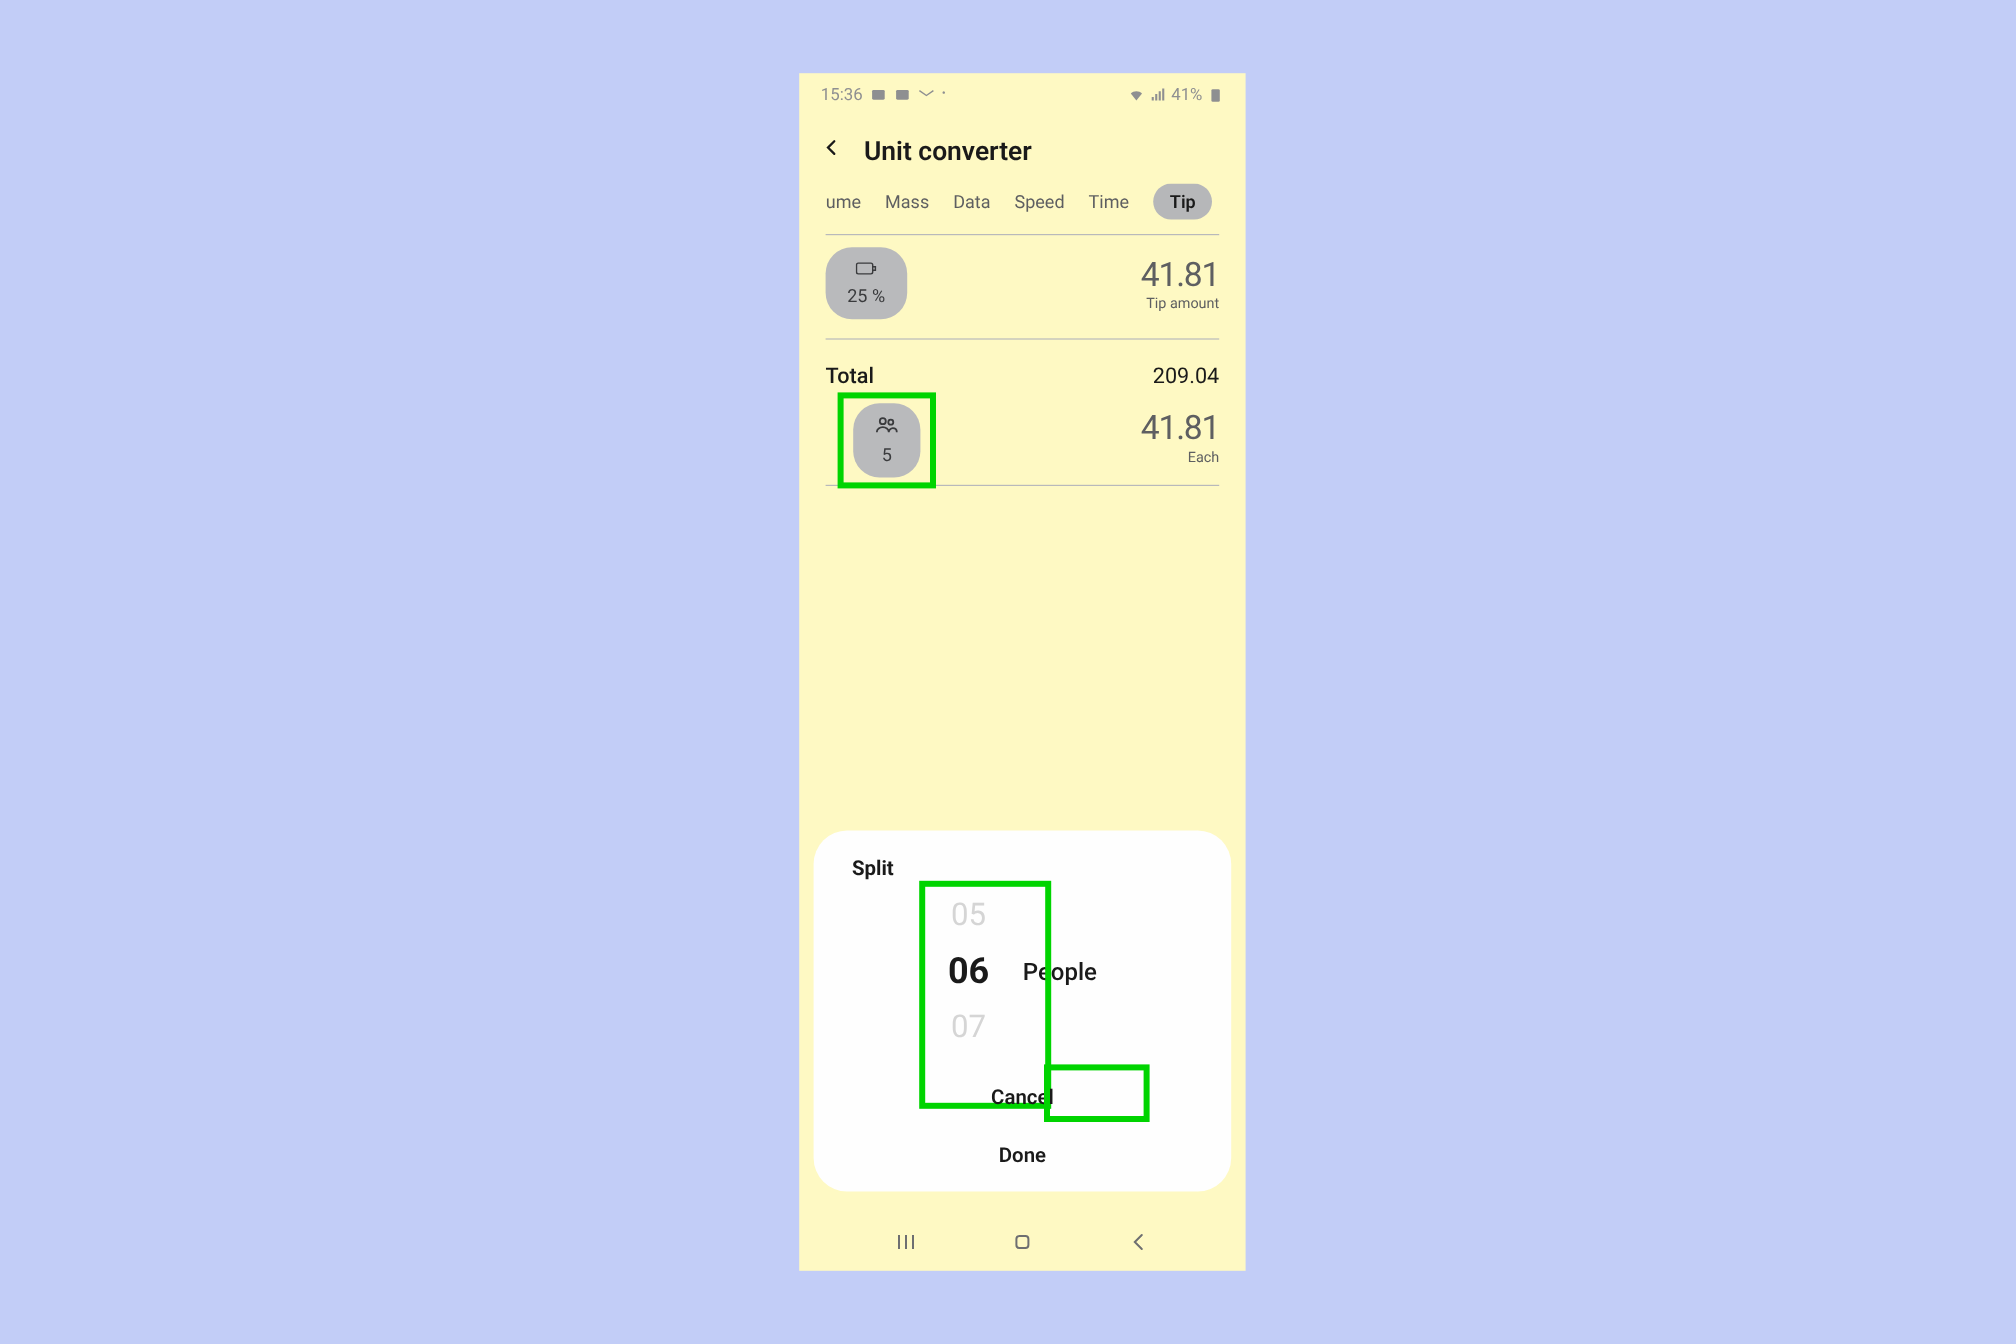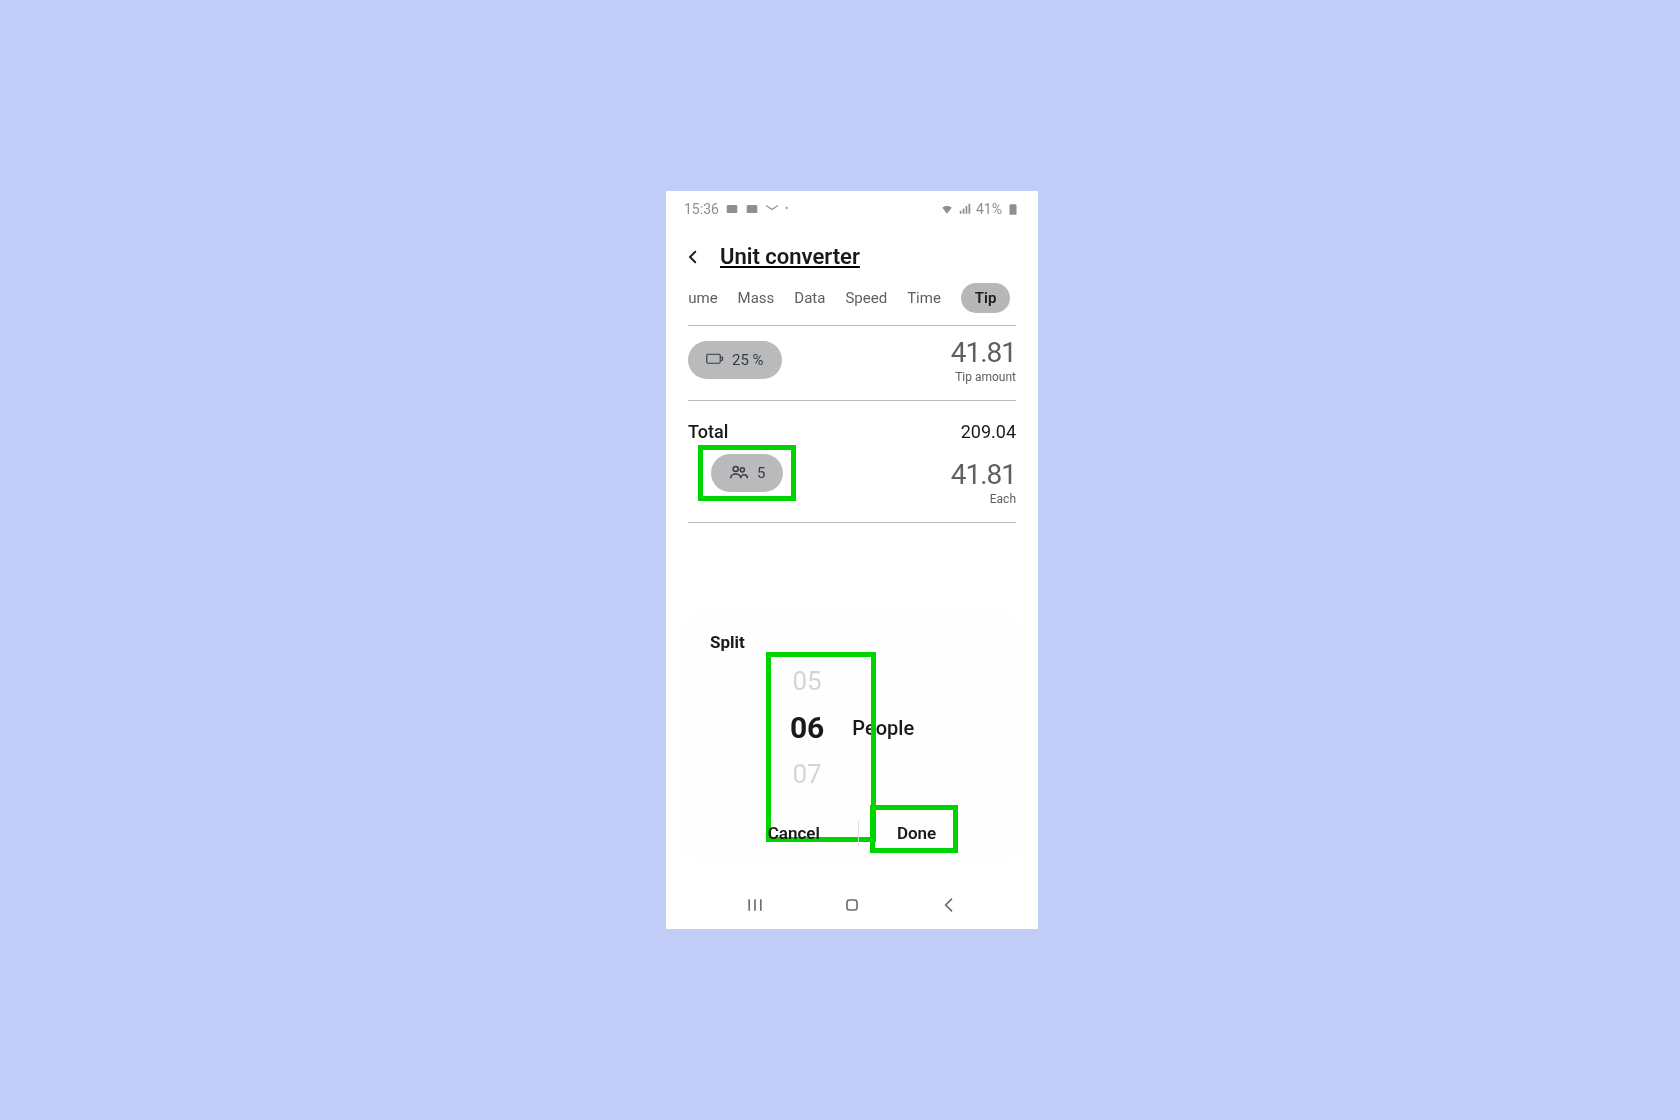--- a/index.html
+++ b/index.html
@@ -7,44 +7,42 @@
     width: 1680px;
     height: 1120px;
     background: #c2cdf7;
     display: flex;
     align-items: center;
     justify-content: center;
     overflow: hidden;
   }
   .phone {
     width: 372px;
-    height: 738px;
-    background: #ffffff;
+    height: 998px;
+    background: #fef9c3;
     position: relative;
     overflow: hidden;
     margin-left: 24px;
   }
   .status-bar {
     height: 35px;
     display: flex;
     align-items: center;
     justify-content: space-between;
     padding: 0 18px;
     color: #8e8f91;
     font-size: 14px;
   }
   .status-left { display: flex; align-items: center; gap: 6px; }
   .status-right { display: flex; align-items: center; gap: 4px; }
   .status-icon { width: 14px; height: 14px; display: inline-flex; }
   .header {
     display: flex;
-    align-items: center;
     padding: 18px 18px 14px 18px;
     gap: 18px;
-    text-decoration: underline;
   }
   .back-icon { width: 18px; height: 18px; }
   .header-title { font-size: 22px; font-weight: 600; color: #1a1a1a; }
   .tabs {
     display: flex;
     gap: 20px;
     padding: 0 0 0 0;
     color: #5e5f61;
     font-size: 15px;
     align-items: center;
@@ -71,23 +69,25 @@
     padding: 20px 0 14px 0;
     border-bottom: 1px solid #b8b9bb;
   }
   .label { font-size: 18px; color: #1a1a1a; font-weight: 500; }
   .value { font-size: 18px; color: #1a1a1a; }
   .chip {
     background: #b9babc;
     border-radius: 22px;
     padding: 10px 18px;
     display: flex;
+    align-items: center;
     gap: 8px;
     font-size: 15px;
     color: #3a3b3d;
+    flex-direction: column;
   }
   .chip-icon { width: 18px; height: 14px; }
   .people-icon { width: 20px; height: 16px; }
   .right-col { text-align: right; }
   .big-val { font-size: 28px; color: #5e5f61; letter-spacing: -1px; font-weight: 400; }
   .sub-lbl { font-size: 12px; color: #5e5f61; margin-top: 1px; }
   .tip-section {
     display: flex;
     justify-content: space-between;
     align-items: center;
@@ -142,20 +142,21 @@
     left: 70px;
     top: 0px;
   }
   .picker-label { font-size: 20px; color: #1a1a1a; font-weight: 500; }
   .modal-actions {
     display: flex;
     justify-content: center;
     gap: 0;
     padding-top: 8px;
     position: relative;
+    flex-direction: column;
   }
   .modal-btn {
     font-size: 17px;
     font-weight: 600;
     color: #1a1a1a;
     padding: 8px 28px;
     background: transparent;
     border: none;
     cursor: pointer;
   }

